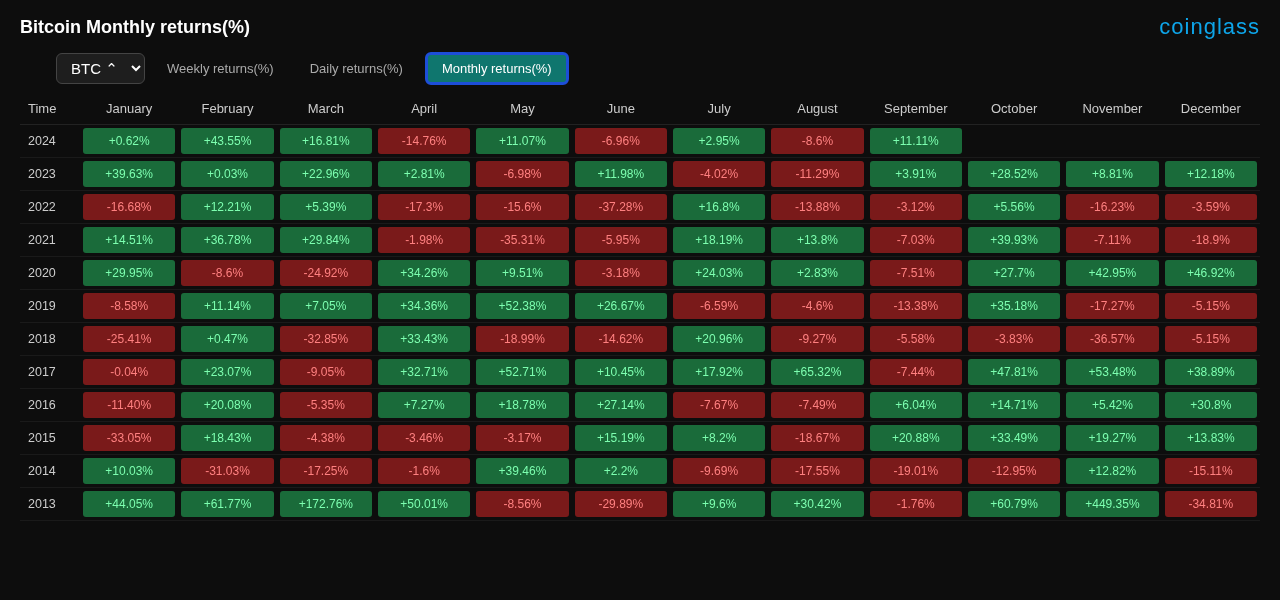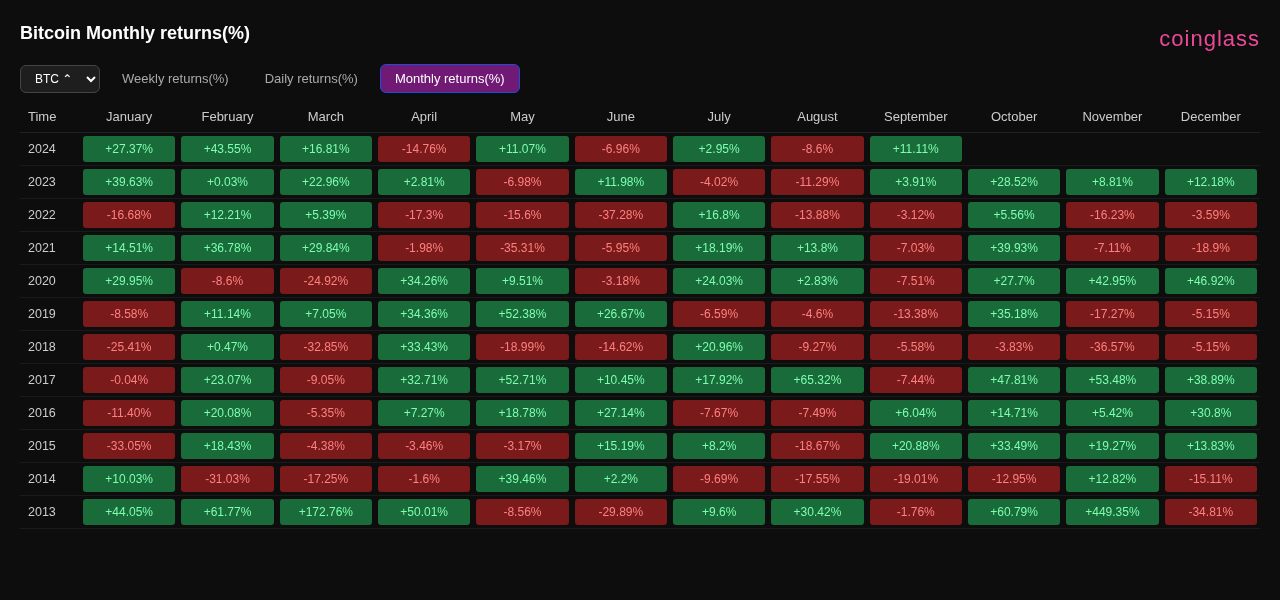--- a/index.html
+++ b/index.html
@@ -19,53 +19,53 @@
       gap: 48px;
     }
     .page-title {
       font-size: 18px;
       font-weight: 700;
       color: #fff;
     }
     .brand {
       font-size: 22px;
       font-weight: 300;
-      color: #ec4899;
+      color: #0ea5e9;
       letter-spacing: 1px;
-      margin-top: 12px;
     }
     .toolbar {
       display: flex;
       align-items: center;
       gap: 8px;
       padding: 4px 20px 8px 20px;
     }
     .btc-select {
       background: #1e1e1e;
       border: 1px solid #444;
       color: #fff;
       border-radius: 6px;
       padding: 5px 10px;
-      font-size: 12px;
+      font-size: 15px;
       cursor: pointer;
+      margin-left: 36px;
     }
     .tab-btn {
       background: transparent;
       border: none;
       color: #aaa;
       padding: 6px 14px;
       border-radius: 6px;
       cursor: pointer;
       font-size: 13px;
       transition: background 0.2s;
     }
     .tab-btn.active {
-      background: #701a75;
+      background: #0f766e;
       color: #fff;
-      border: 1px solid #1d4ed8;
+      border: 3px solid #1d4ed8;
       text-align: center;
     }
     .table-container {
       padding: 0 20px;
       overflow-x: auto;
     }
     table {
       width: 100%;
       border-collapse: collapse;
       table-layout: fixed;
@@ -142,21 +142,21 @@
         <th>September</th>
         <th>October</th>
         <th>November</th>
         <th>December</th>
       </tr>
     </thead>
     <tbody id="table-body">
     <tr>
           <td>2024</td>
           <td>
-            <span class="cell green">+27.37%</span>
+            <span class="cell green">+0.62%</span>
           </td>
           <td>
             <span class="cell green">+43.55%</span>
           </td>
           <td>
             <span class="cell green">+16.81%</span>
           </td>
           <td>
             <span class="cell red">-14.76%</span>
           </td>

